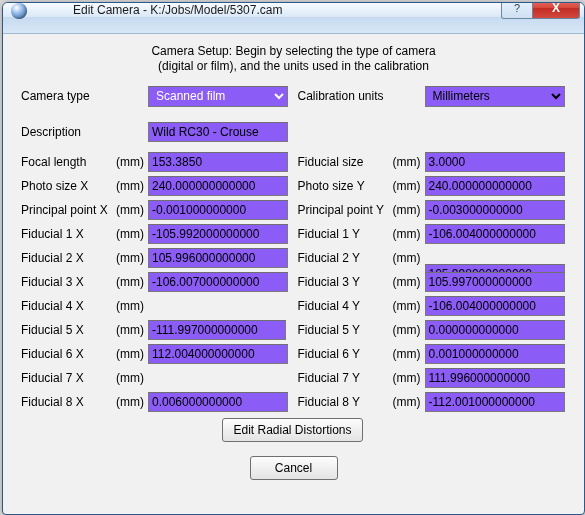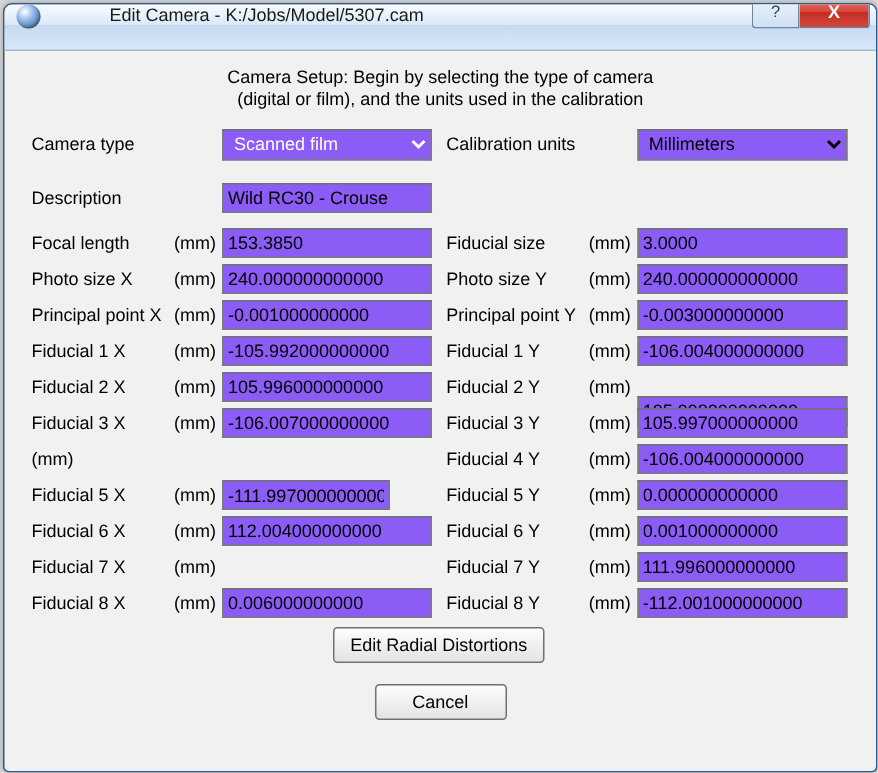--- a/index.html
+++ b/index.html
@@ -209,33 +209,34 @@
             <input class="text" value="-106.007000000000" style="width: 140px;">
           </div>
           <div class="col row">
             <span class="lbl">Fiducial 3 Y</span>
             <span class="unit">(mm)</span>
             <input class="text" value="105.997000000000" style="width: 140px;">
           </div>
         </div>
         <div class="two-col">
           <div class="col row">
+            <span class="lbl">Fiducial 4 X</span>
             <span class="unit">(mm)</span>
           </div>
           <div class="col row">
             <span class="lbl">Fiducial 4 Y</span>
             <span class="unit">(mm)</span>
             <input class="text" value="-106.004000000000" style="width: 140px;">
           </div>
         </div>
         <div class="two-col">
           <div class="col row">
             <span class="lbl">Fiducial 5 X</span>
             <span class="unit">(mm)</span>
-            <input class="text" value="-111.997000000000" style="width: 112px;">
+            <input class="text" value="-111.997000000000" style="width: 138px;">
           </div>
           <div class="col row">
             <span class="lbl">Fiducial 5 Y</span>
             <span class="unit">(mm)</span>
             <input class="text" value="0.000000000000" style="width: 140px;">
           </div>
         </div>
         <div class="two-col">
           <div class="col row">
             <span class="lbl">Fiducial 6 X</span>

